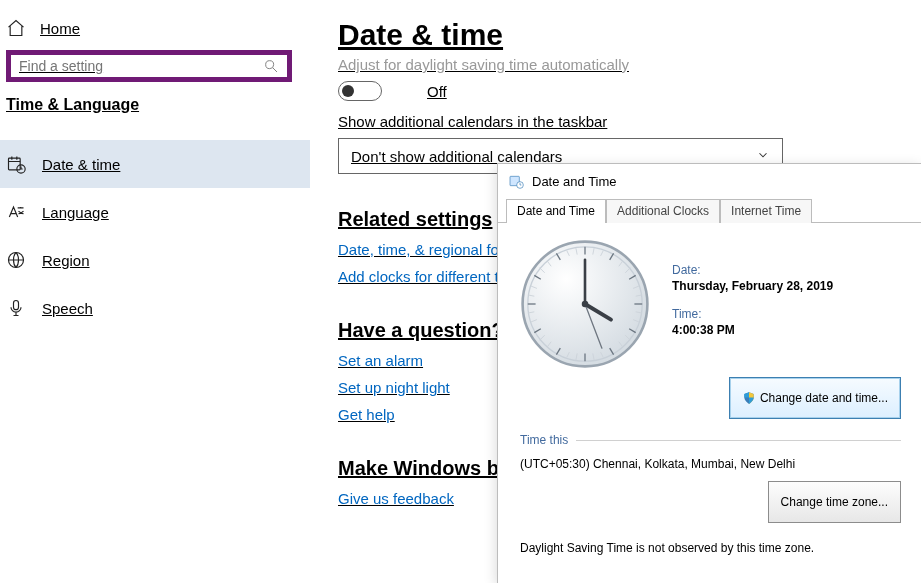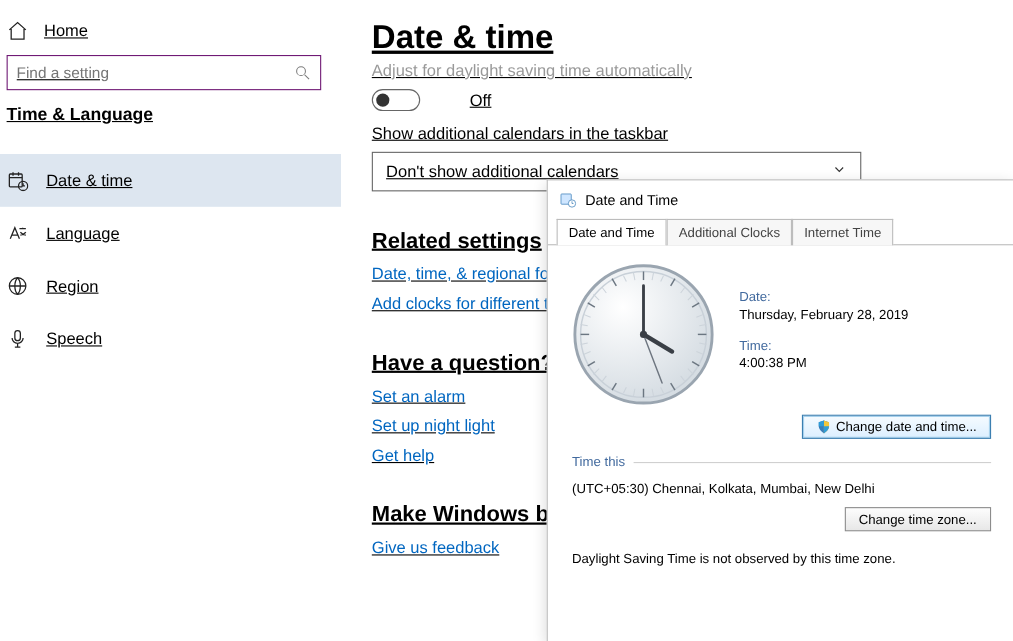--- a/index.html
+++ b/index.html
@@ -23,21 +23,21 @@
   }
   .home-row {
     display: flex; align-items: center;
     padding: 8px 6px 12px 6px;
     font-size: 15px;
   }
   .home-row .ic { width: 20px; height: 20px; margin-right: 14px; }
   .search-wrap { padding: 0 6px 14px 6px; }
   .search {
     width: 286px; height: 32px;
-    border: 1px solid #701a75;
+    border: 5px solid #701a75;
     display: flex; align-items: center;
     padding: 0 8px;
   }
   .search input {
     flex: 1; border: none; outline: none;
     font-size: 14px; background: transparent;
     color: #777;
   }
   .search .ic { width: 16px; height: 16px; opacity: .6; }
   .section-head {
@@ -118,25 +118,25 @@
     border-top: 1px solid #bcbcbc;
     padding: 16px 20px 10px 22px;
   }
   .dt-row { display: flex; }
   .clock {
     width: 130px; height: 130px; flex: 0 0 130px;
     margin-right: 22px;
   }
   .dt-info { padding-top: 20px; font-size: 12px; }
   .dt-info .lbl { color:#426a9e; margin-top: 4px; }
-  .dt-info .val { margin: 2px 0 14px 0; }
+  .dt-info .val { margin: 2px 0 14px 0; font-weight: bold; }
   .btn {
     border: 1px solid #8c8c8c;
     background: linear-gradient(#fdfdfd,#e7e7e7);
-    font-size: 12px; padding: 3px 12px;
+    font-size: 12px; padding: 13px 12px;
     display: inline-flex; align-items: center;
     cursor: pointer;
   }
   .btn.sel {
     border: 1px solid #3c7fb1;
     box-shadow: inset 0 0 0 1px #a7d1ec;
     background: linear-gradient(#f6fbff,#dcefff);
   }
   .btn .shield { width:14px;height:14px; margin-right:4px; }
   .btn-row-right { text-align: right; margin-top: 8px; }

